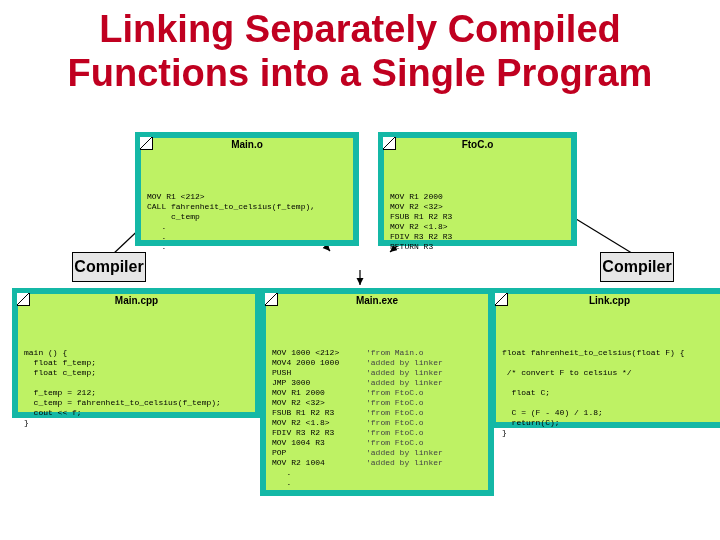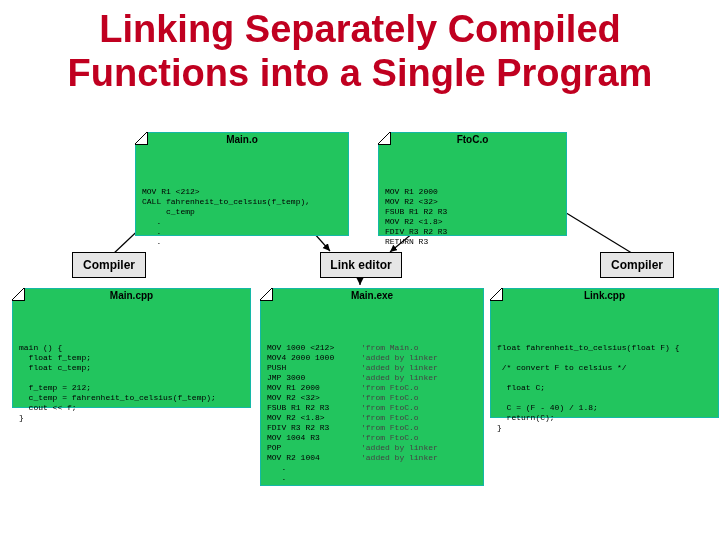--- a/index.html
+++ b/index.html
@@ -1,24 +1,24 @@
 <!DOCTYPE html>
 <html><head>
 <meta charset="utf-8">
 <style>
   html,body{margin:0;padding:0;width:720px;height:540px;background:#fff;font-family:"Comic Sans MS","Comic Sans",cursive,sans-serif}
   .title{text-align:center;font-size:38px;font-weight:bold;color:#c00020;padding:8px 8px 2px;line-height:1.15}
   .stage{position:absolute;left:0;top:110px;width:720px;height:420px}
-  .box,.docbox{position:absolute;background:#22c55e;border:1px solid #14b8a6}
+  .box,.docbox{position:absolute;background:#bef264;border:6px solid #14b8a6}
   .docbox{padding:14px 6px 6px 6px;font-family:"Courier New",monospace;font-size:8px;line-height:1.25;white-space:pre}
   .doclabel{position:absolute;top:1px;left:50%;transform:translateX(-50%);font-family:Arial,sans-serif;font-size:10px;font-weight:bold;text-align:center}
   .earmark{position:absolute;top:-1px;left:-1px;width:12px;height:12px;background:#fff;border-right:1px solid #000;border-bottom:1px solid #000}
   .earmark:before{content:"";position:absolute;top:0;left:0;width:0;height:0;border-top:12px solid #fff;border-right:12px solid transparent}
   .earmark:after{content:"";position:absolute;top:0;left:0;width:12px;height:12px;background:linear-gradient(135deg,transparent 49%,#000 50%,transparent 51%)}
-  .proc{position:absolute;background:#e6e6e6;border:1px solid #000;font-family:Arial,sans-serif;font-size:12px;font-weight:bold;text-align:center;padding:5px 0}
+  .proc{position:absolute;background:#e6e6e6;border:1px solid #000;font-family:Arial,sans-serif;font-size:16px;font-weight:bold;text-align:center;padding:5px 0}
   .twocol{display:flex}
   .twocol>div:first-child{flex:0 0 90px}
   .twocol>div:last-child{flex:1;padding-left:4px;color:#444}
   svg{position:absolute;overflow:visible;pointer-events:none}
   .arrow{stroke:#000;stroke-width:1.2;fill:none;marker-end:url(#ah)}
 </style>
 </head>
 <body>
 
 <div class="title">Linking Separately Compiled Functions into a Single Program</div>
@@ -54,21 +54,20 @@
     <div class="doclabel">FtoC.o</div>
     <div>MOV R1 2000
 MOV R2 &lt;32&gt;
 FSUB R1 R2 R3
 MOV R2 &lt;1.8&gt;
 FDIV R3 R2 R3
 RETURN R3</div>
   </div>
 
   <div class="proc" style="left:72px;top:142px;width:72px">Compiler</div>
-  <div class="proc" style="left:320px;top:142px;width:80px">Link editor</div>
   <div class="proc" style="left:600px;top:142px;width:72px">Compiler</div>
 
   <div class="docbox" style="left:12px;top:178px;width:225px;height:98px">
     <div class="earmark"></div>
     <div class="doclabel">Main.cpp</div>
     <div>main () {
   float f_temp;
   float c_temp;
 
   f_temp = 212;

